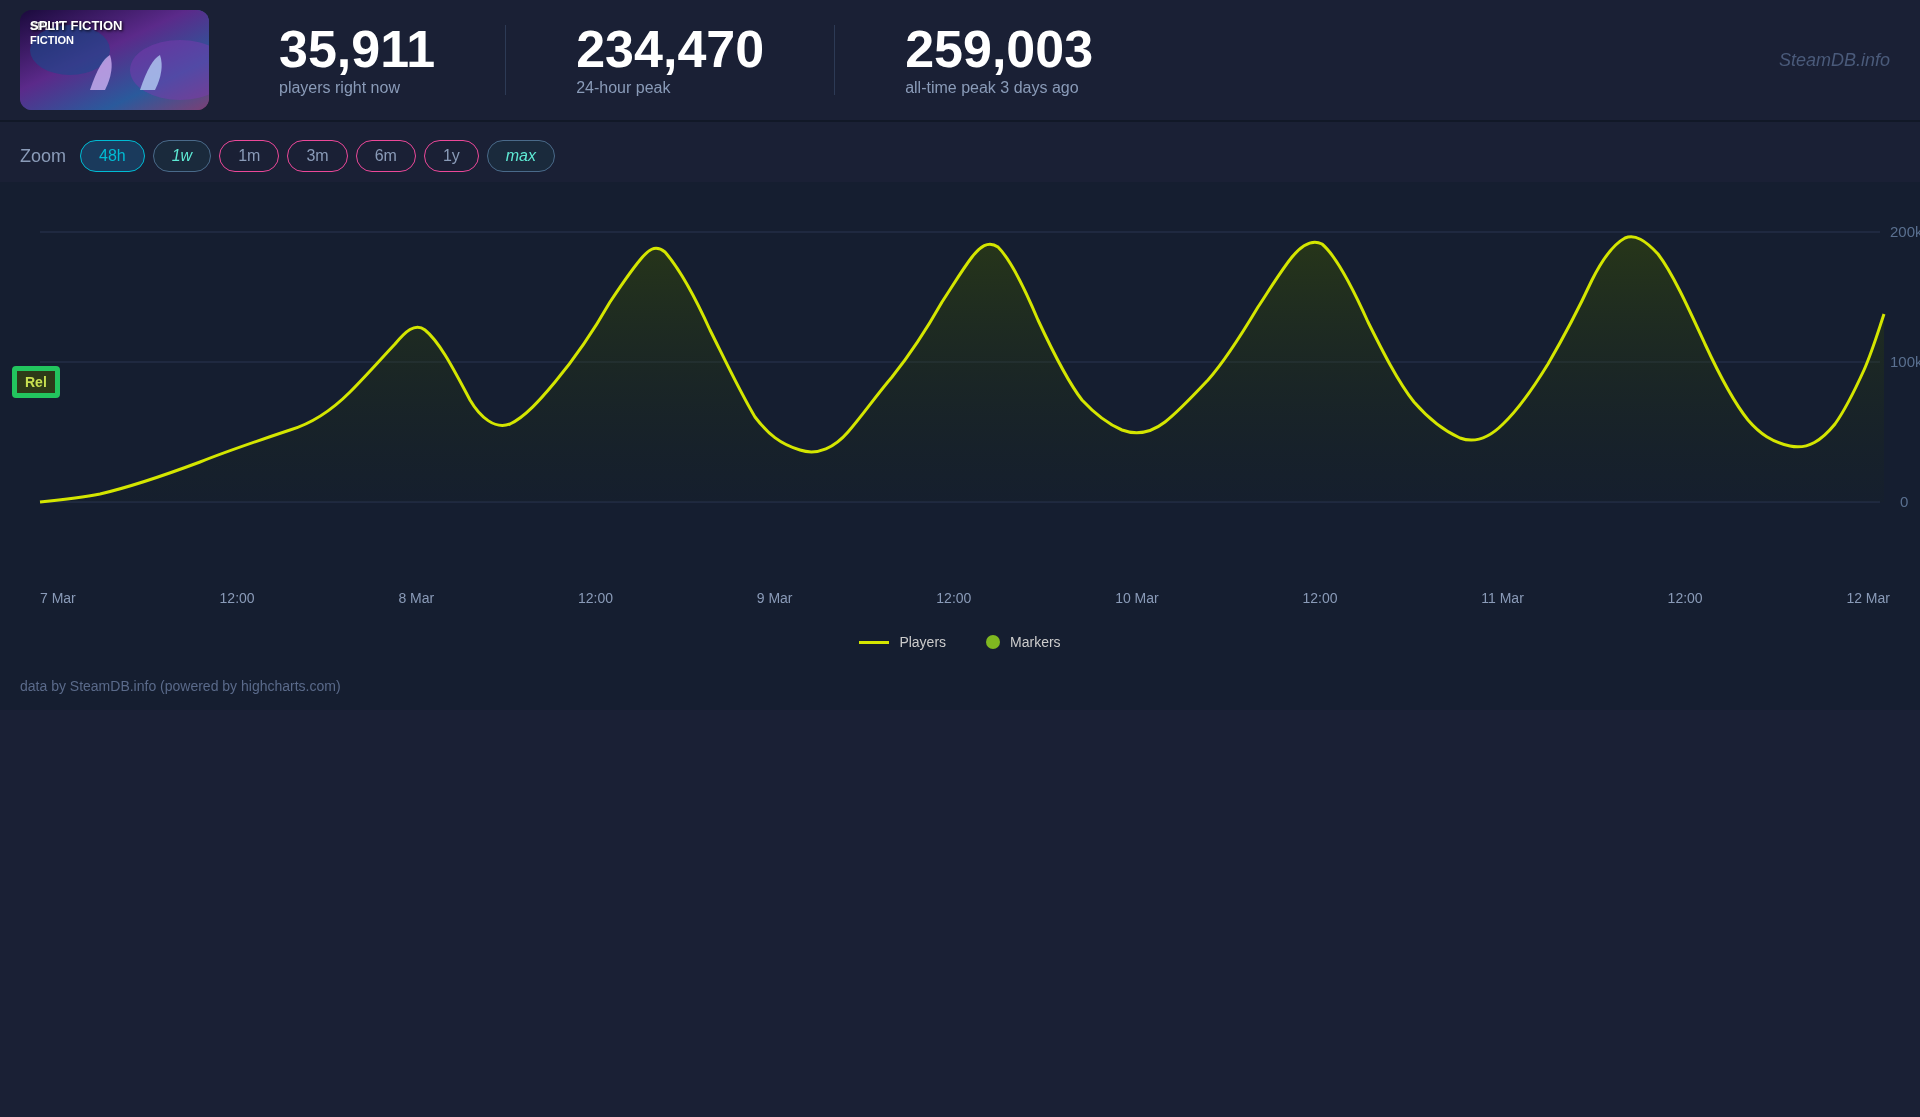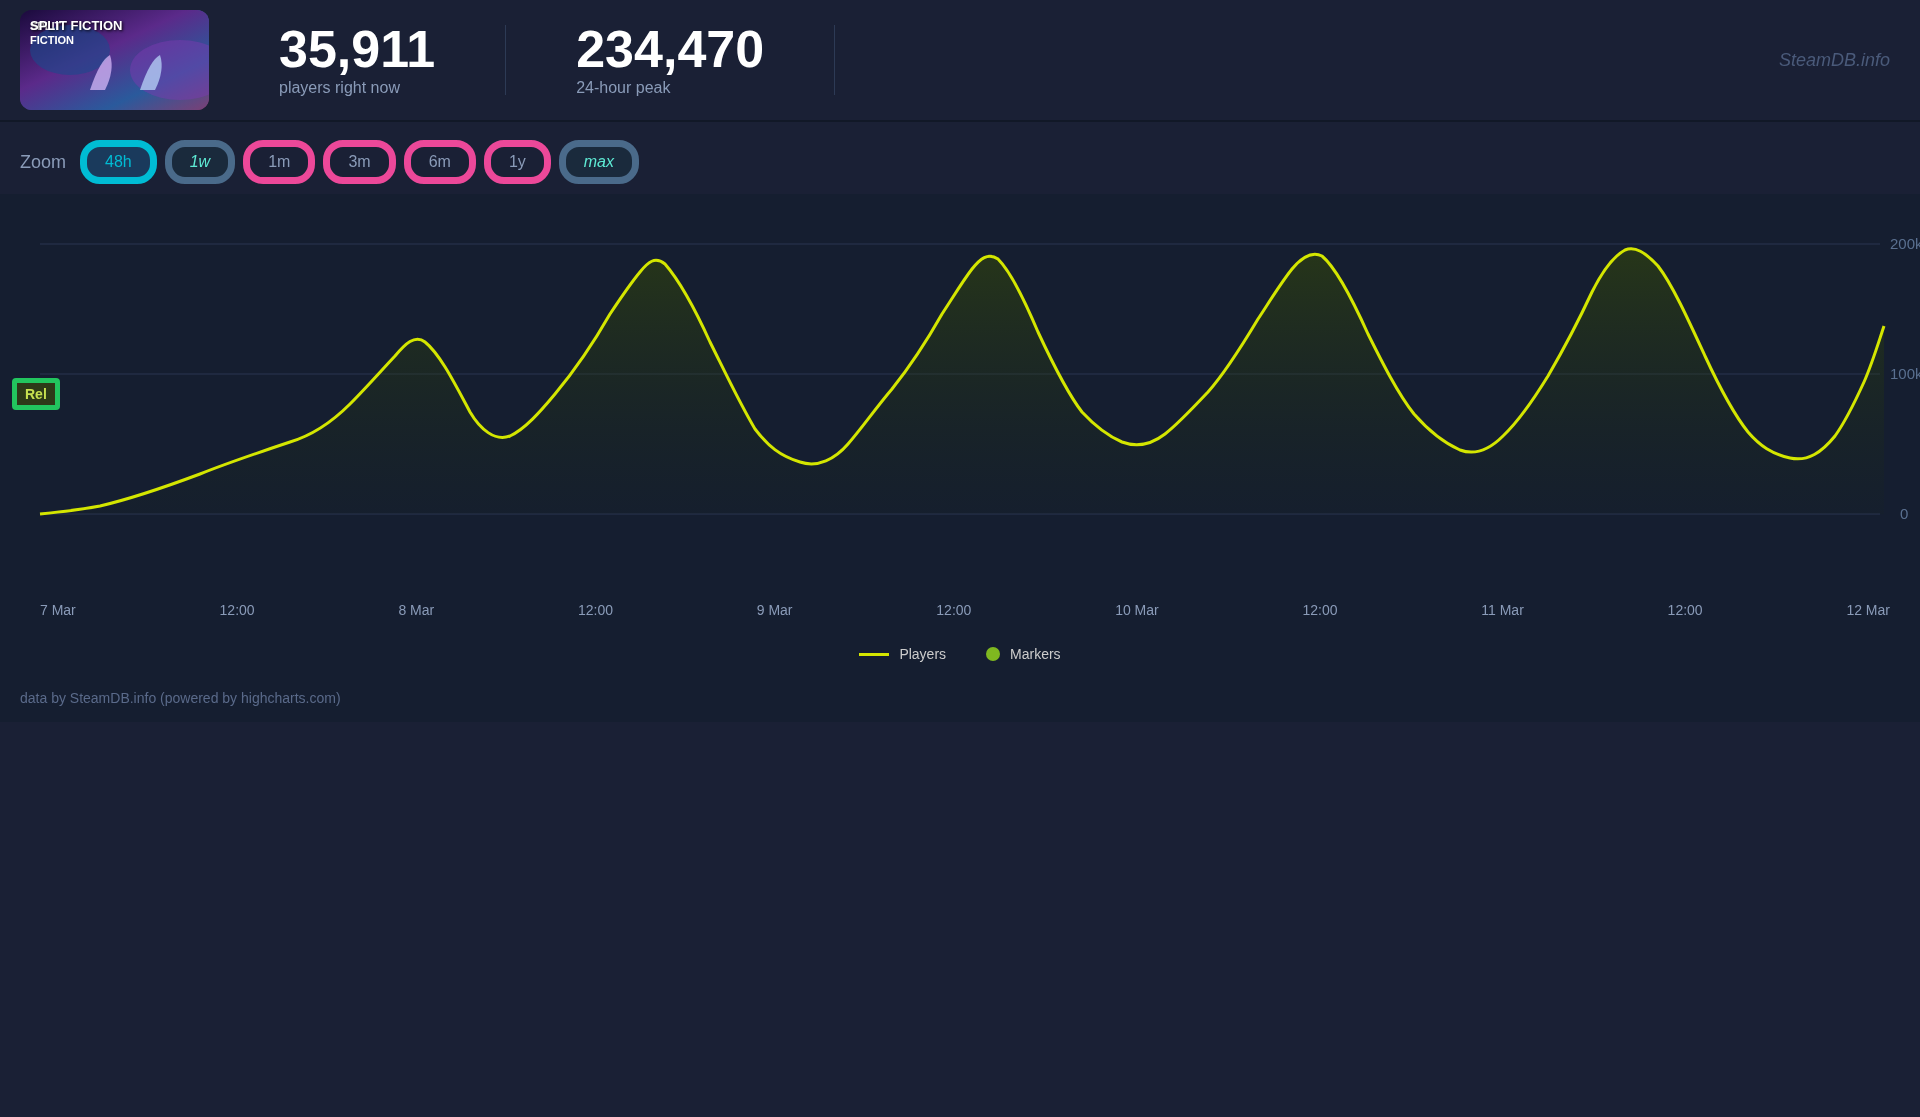--- a/index.html
+++ b/index.html
@@ -78,21 +78,21 @@
       background: #1a2035;
     }
     .zoom-label {
       font-size: 18px;
       color: #8a9bb8;
       margin-right: 6px;
     }
     .zoom-btn {
       padding: 6px 18px;
       border-radius: 20px;
-      border: 7px solid #ec4899;
+      border: 1px solid #ec4899;
       background: transparent;
       color: #8a9bb8;
       font-size: 16px;
       cursor: pointer;
     }
     .zoom-btn.active-cyan {
       background: #1a3a5c;
       border-color: #00bcd4;
       color: #00bcd4;
     }
@@ -225,20 +225,24 @@
 
   <div class="stat-separator"></div>
 
   <div class="stat-block">
     <span class="stat-number">234,470</span>
     <span class="stat-label">24-hour peak</span>
   </div>
 
   <div class="stat-separator"></div>
 
+  <div class="stat-block">
+    <span class="stat-number">259,003</span>
+    <span class="stat-label">all-time peak 3 days ago</span>
+  </div>
 
   <div class="steamdb-watermark">SteamDB.info</div>
 </div>
 
 <div class="zoom-bar">
   <span class="zoom-label">Zoom</span>
   <button class="zoom-btn active-cyan">48h</button>
   <button class="zoom-btn active-dark">1w</button>
   <button class="zoom-btn">1m</button>
   <button class="zoom-btn">3m</button>

